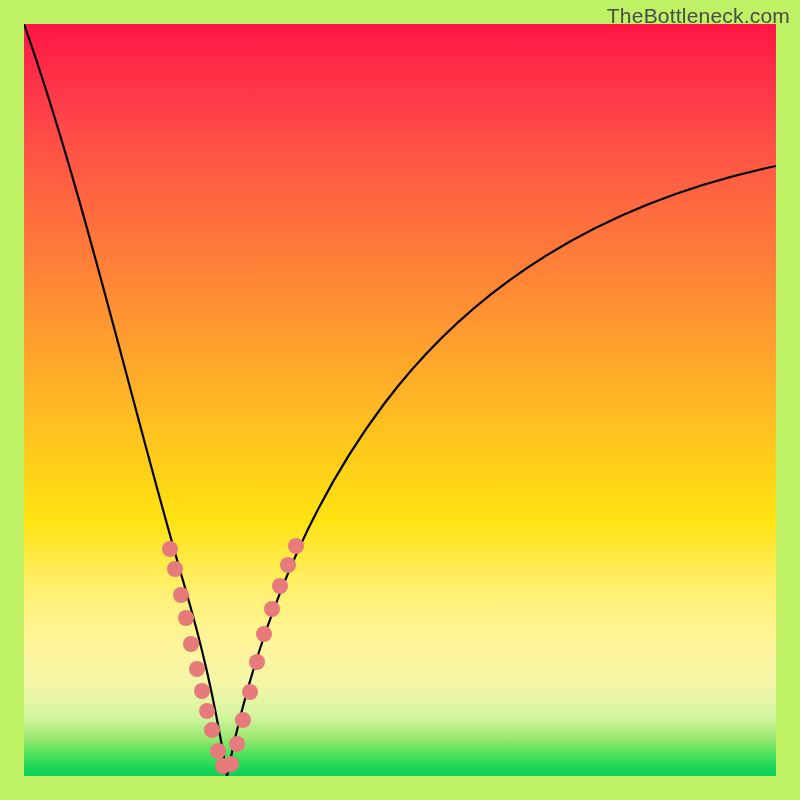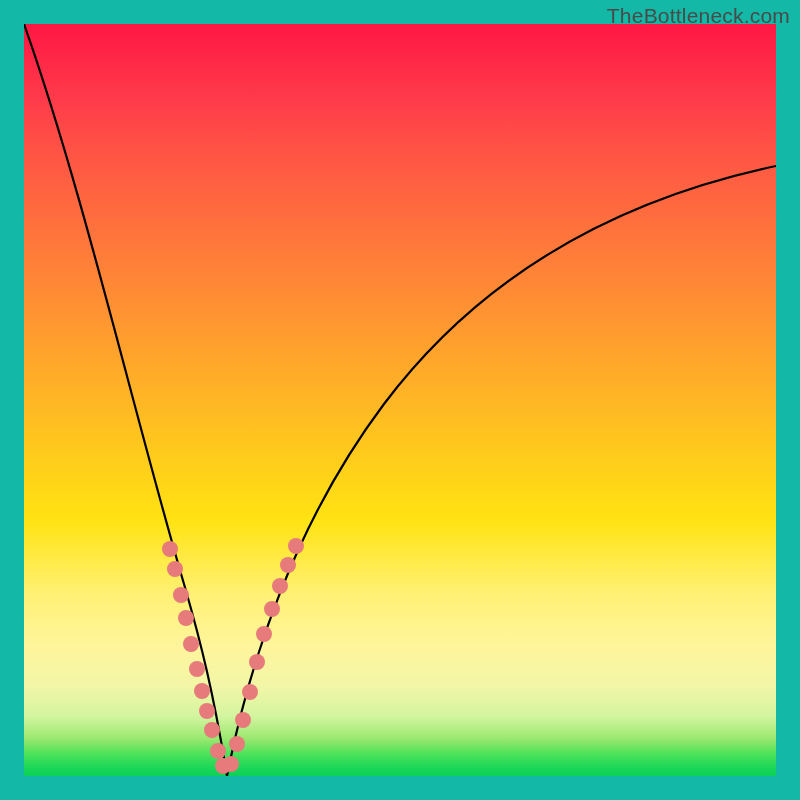--- a/index.html
+++ b/index.html
@@ -10,21 +10,21 @@
     overflow: hidden;
     background: #000;
     font-family: Arial, Helvetica, sans-serif;
   }
   .frame {
     position: absolute;
     left: 0;
     top: 0;
     width: 800px;
     height: 800px;
-    background: #14b8a6;
+    background: #bef264;
   }
   .plot-area {
     position: absolute;
     left: 24px;
     top: 24px;
     width: 752px;
     height: 752px;
     overflow: hidden;
   }
   .gradient {

